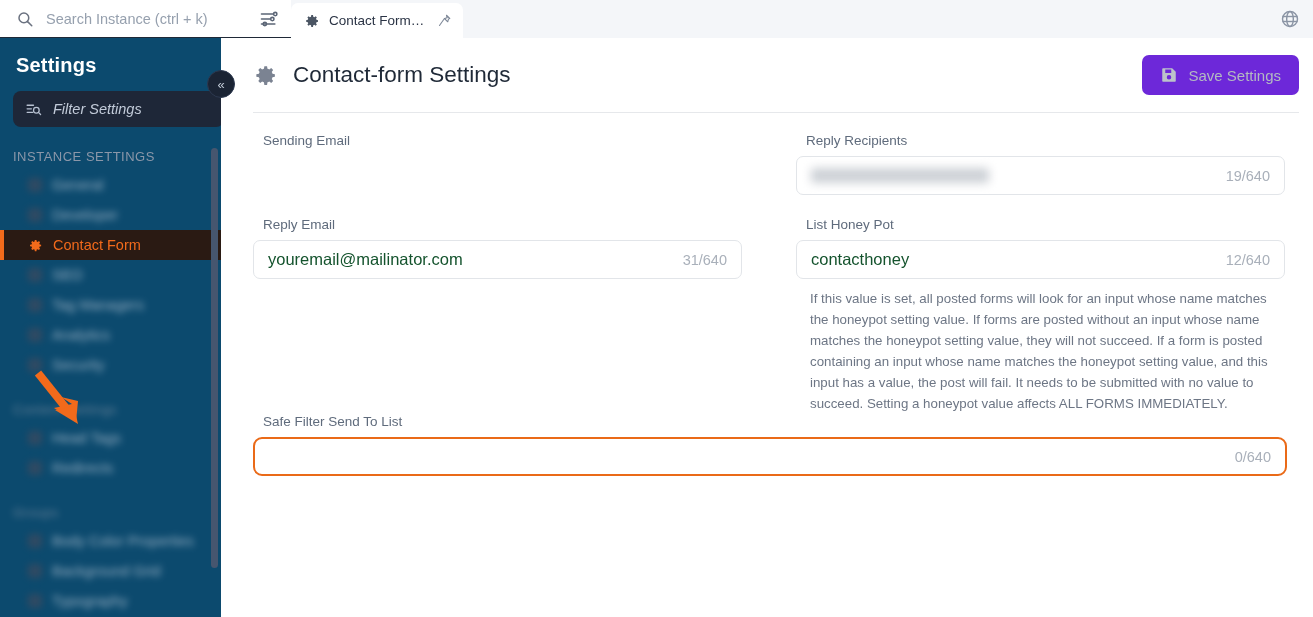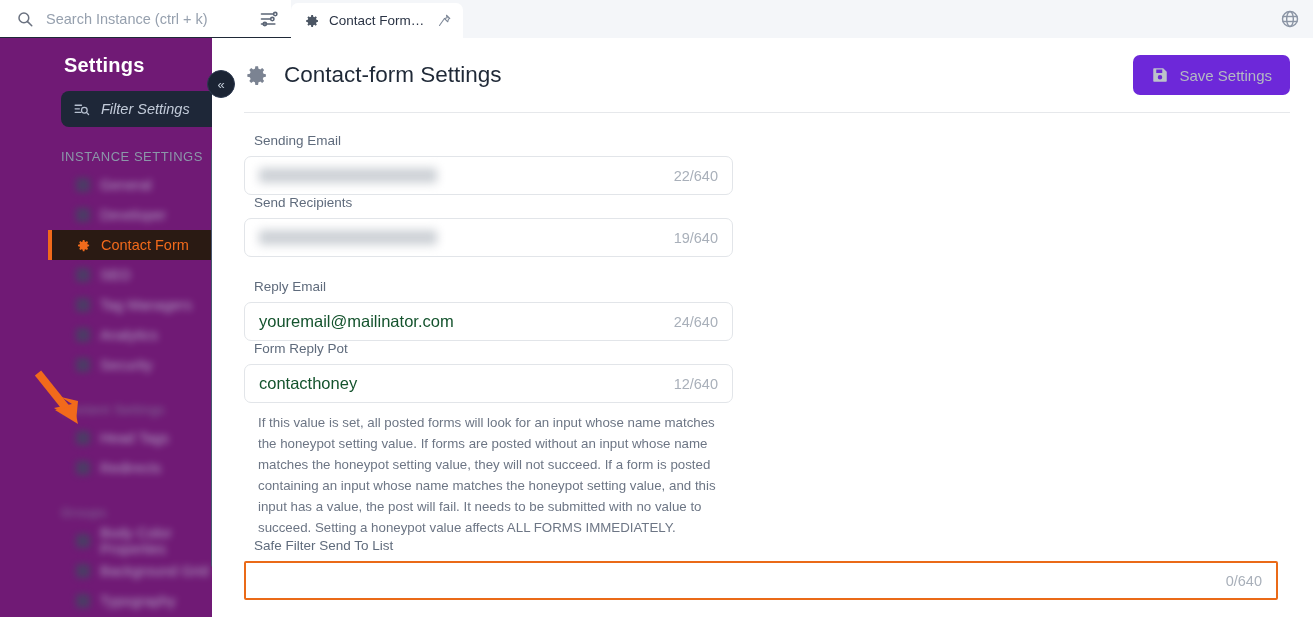--- a/index.html
+++ b/index.html
@@ -54,23 +54,22 @@
   .topbar-spacer { flex: 1 1 auto; }
   .globe-btn {
     width: 46px; display: flex; align-items: center; justify-content: center;
   }
   .globe-icon { width: 20px; height: 20px; color: #8b95a5; }
 
   
   .sidebar {
     position: absolute; top: 38px; left: 0;
     width: 237px; height: 579px;
-    background: #701a75;
+    background: #0c4a6e;
     overflow: hidden;
-    padding-left: 48px;
   }
   .sidebar-title {
     color: #ffffff; font-size: 20px; font-weight: bold;
     padding: 16px 0 10px 16px; letter-spacing: .2px;
   }
   .filter-box {
     margin: 4px 13px 0 13px;
     height: 36px;
     background: #1e2738;
     border-radius: 8px;
@@ -114,21 +113,21 @@
     color: #c3ccd9; font-size: 13px; z-index: 6;
   }
   .sb-scroll {
     position: absolute; left: 211px; top: 148px;
     width: 7px; height: 420px; border-radius: 4px;
     background: #46566f;
   }
 
   
   .main {
-    position: absolute; top: 38px; left: 212px;
+    position: absolute; top: 38px; left: 221px;
     width: 1092px; height: 579px;
     background: #ffffff;
     padding: 0 14px 0 32px;
   }
   .page-head {
     display: flex; align-items: center; height: 74px;
   }
   .head-gear { width: 25px; height: 25px; color: #7b8392; flex: 0 0 25px; }
   .page-title { font-size: 22.5px; color: #1f2937; margin-left: 15px; }
   .save-btn {
@@ -139,37 +138,36 @@
     display: flex; align-items: center; gap: 10px;
     font-size: 15px; font-family: "Liberation Sans", sans-serif;
   }
   .save-icon { width: 18px; height: 18px; color: #bcc2ca; flex: 0 0 18px; }
   .divider { height: 1px; background: #e6e8eb; margin: 0 0 0 0; }
 
   .grid {
     display: flex; flex-wrap: wrap;
     padding-top: 20px;
     column-gap: 54px;
-    flex-direction: column;
   }
   .field { width: 489px; }
   .field-label {
     font-size: 13.5px; color: #5f6b7c;
     margin: 0 0 8px 10px;
   }
   .input-shell {
     position: relative;
     height: 39px;
     border: 1px solid #e2e5e9;
     border-radius: 7px;
     display: flex; align-items: center;
     padding: 0 14px 0 14px;
   }
   .input-shell.focused {
-    border: 2px solid #ea6a18; border-radius: 2px;
+    border: 2px solid #ea6a18; border-radius: 9px;
   }
   .input-val {
     font-size: 16.5px; color: #14532d;
     flex: 1 1 auto; white-space: nowrap; overflow: hidden;
   }
   .input-val.redacted {
     color: transparent;
     background: #cdd1d6;
     filter: blur(5px);
     flex: 0 0 auto; width: 178px; height: 15px; border-radius: 2px;
@@ -342,44 +340,39 @@
       </span>
       <span>Save Settings</span>
     </button>
   </div>
 
   <div class="divider"></div>
 
   <div class="grid" id="fields-grid">
       <div class="field">
         <div class="field-label">Sending Email</div>
-        <div class="input-shell">
-          <span class="input-val redacted"></span>
-          <span style="flex: 1 1 auto;"></span>
-          <span class="counter">22/640</span>
-        </div>
       </div>
       <div class="field">
-        <div class="field-label">Send Recipients</div>
+        <div class="field-label">Reply Recipients</div>
         <div class="input-shell">
           <span class="input-val redacted"></span>
           <span style="flex: 1 1 auto;"></span>
           <span class="counter">19/640</span>
         </div>
       </div>
       <div class="row-spacer"></div>
       <div class="field">
         <div class="field-label">Reply Email</div>
         <div class="input-shell">
           <span class="input-val">youremail@mailinator.com</span>
-          <span class="counter">24/640</span>
+          <span class="counter">31/640</span>
         </div>
       </div>
       <div class="field">
-        <div class="field-label">Form Reply Pot</div>
+        <div class="field-label">List Honey Pot</div>
         <div class="input-shell">
           <span class="input-val">contacthoney</span>
           <span class="counter">12/640</span>
         </div>
         <div class="help-text">If this value is set, all posted forms will look for an input whose name matches the honeypot setting value. If forms are posted without an input whose name matches the honeypot setting value, they will not succeed. If a form is posted containing an input whose name matches the honeypot setting value, and this input has a value, the post will fail. It needs to be submitted with no value to succeed. Setting a honeypot value affects ALL FORMS IMMEDIATELY.</div>
       </div>
     </div>
 
   <div class="wide-field">
     <div class="field-label">Safe Filter Send To List</div>

